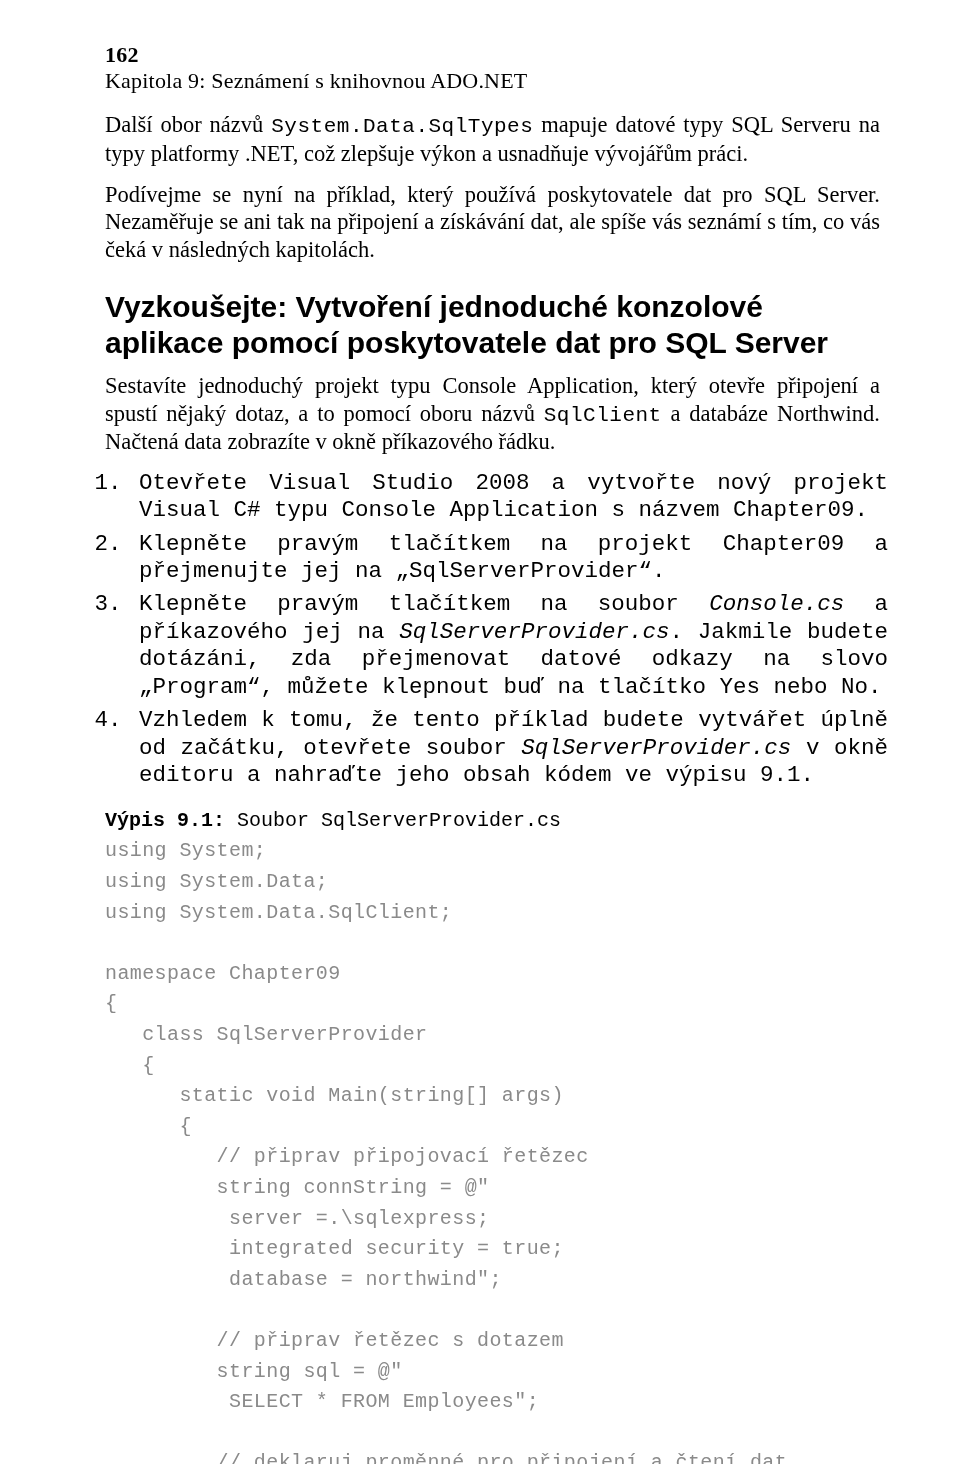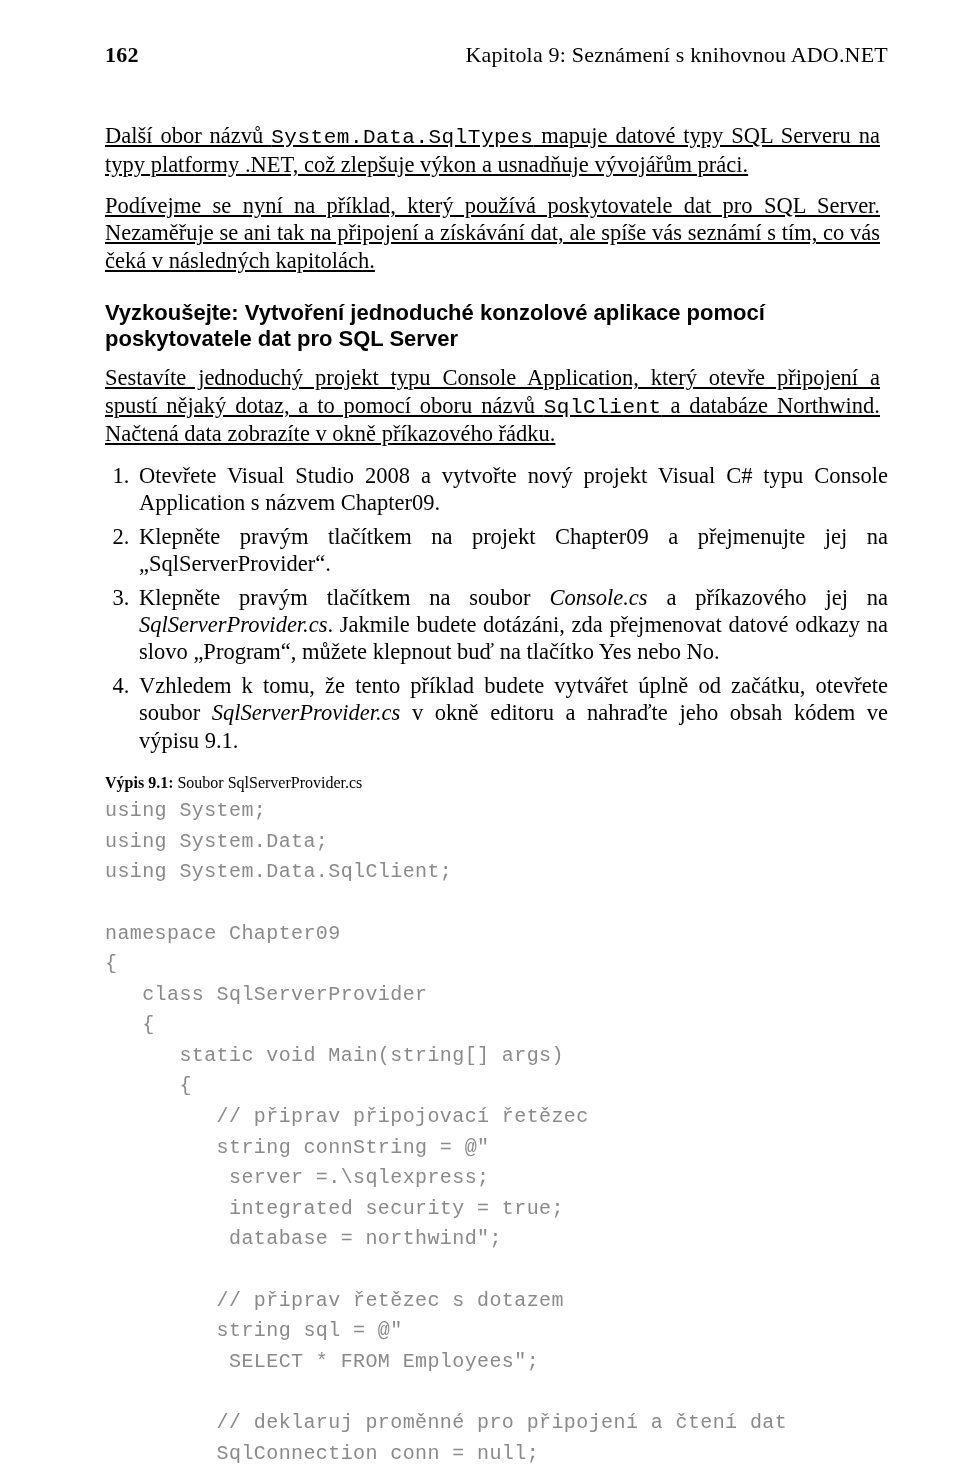--- a/index.html
+++ b/index.html
@@ -16,64 +16,65 @@
     box-sizing: border-box;
     padding: 42px 72px 50px 105px;
     position: relative;
   }
   .running-head {
     display: flex;
     justify-content: space-between;
     align-items: baseline;
     font-size: 22px;
     font-weight: 600;
-    margin-bottom: 54px;
+    margin-bottom: 17px;
     letter-spacing: 0.2px;
+    flex-direction: column;
   }
   .running-head .pg { font-weight: 600; }
   .running-head .chap { font-weight: 400; }
 
   p.body {
     font-size: 22.5px;
     line-height: 1.22;
     margin: 0 8px 14px 0;
     text-align: justify;
-    text-decoration: underline;
   }
   .mono {
     font-family: "OCR A Std", "OCR A Extended", "Courier New", monospace;
     letter-spacing: 0.5px;
     font-size: 21px;
   }
 
   h2.tryit {
     font-family: "Myriad Pro", "Segoe UI", "Helvetica Neue", Arial, sans-serif;
     font-weight: 700;
-    font-size: 22px;
+    font-size: 30px;
     line-height: 1.18;
     margin: 26px 0 12px 0;
   }
 
   ol.steps {
     font-size: 22.5px;
     line-height: 1.22;
     padding-left: 30px;
     margin: 0 0 18px 0;
     text-align: justify;
   }
   ol.steps li {
     margin: 0 0 6px 0;
     padding-left: 4px;
+    font-family: Liberation Mono, monospace;
   }
   em, .ital { font-style: italic; }
 
   .listing-caption {
-    font-family: Liberation Serif, serif;
+    font-family: Liberation Mono, monospace;
     font-weight: 700;
-    font-size: 16px;
+    font-size: 20px;
     margin: 20px 0 1px 0;
   }
   .listing-caption .caption-body { font-weight: 400; }
 
   pre.code {
     font-family: "OCR A Std", "OCR A Extended", "Courier New", monospace;
     font-size: 20px;
     line-height: 1.53;
     color: #8a8a8a;
     margin: 4px 0 0 0;

